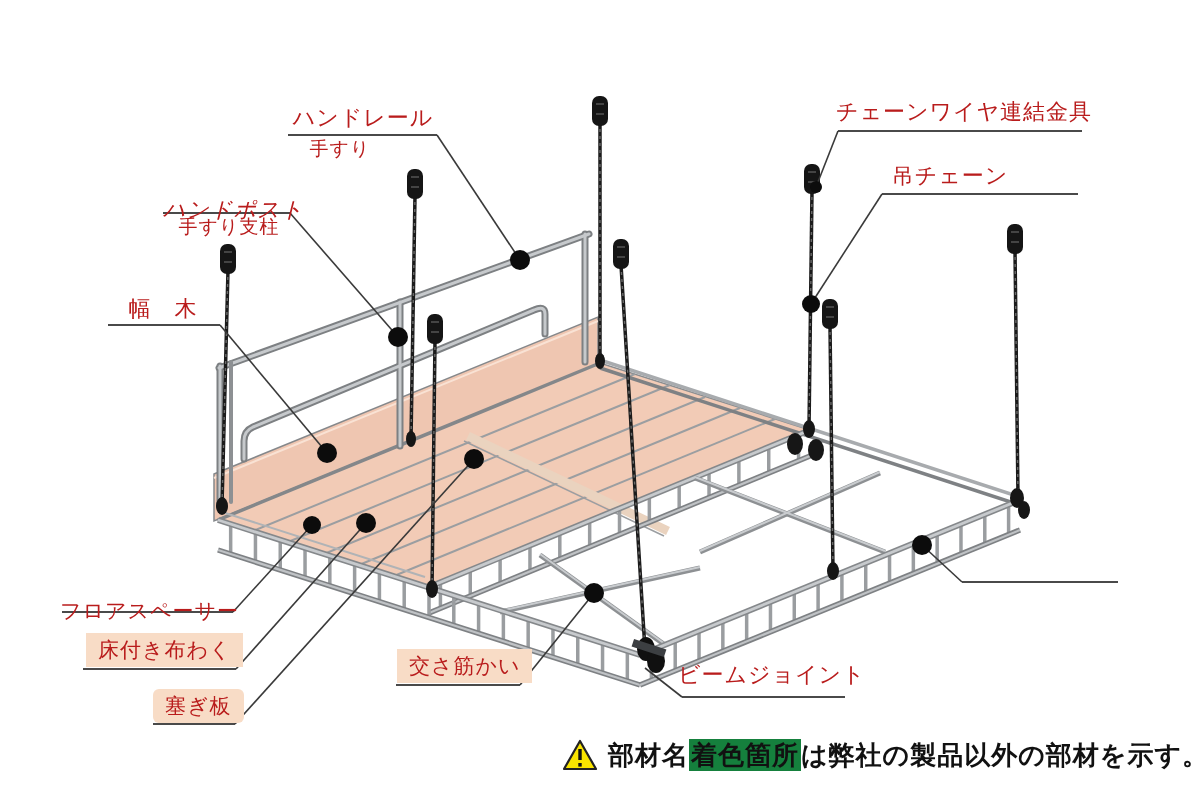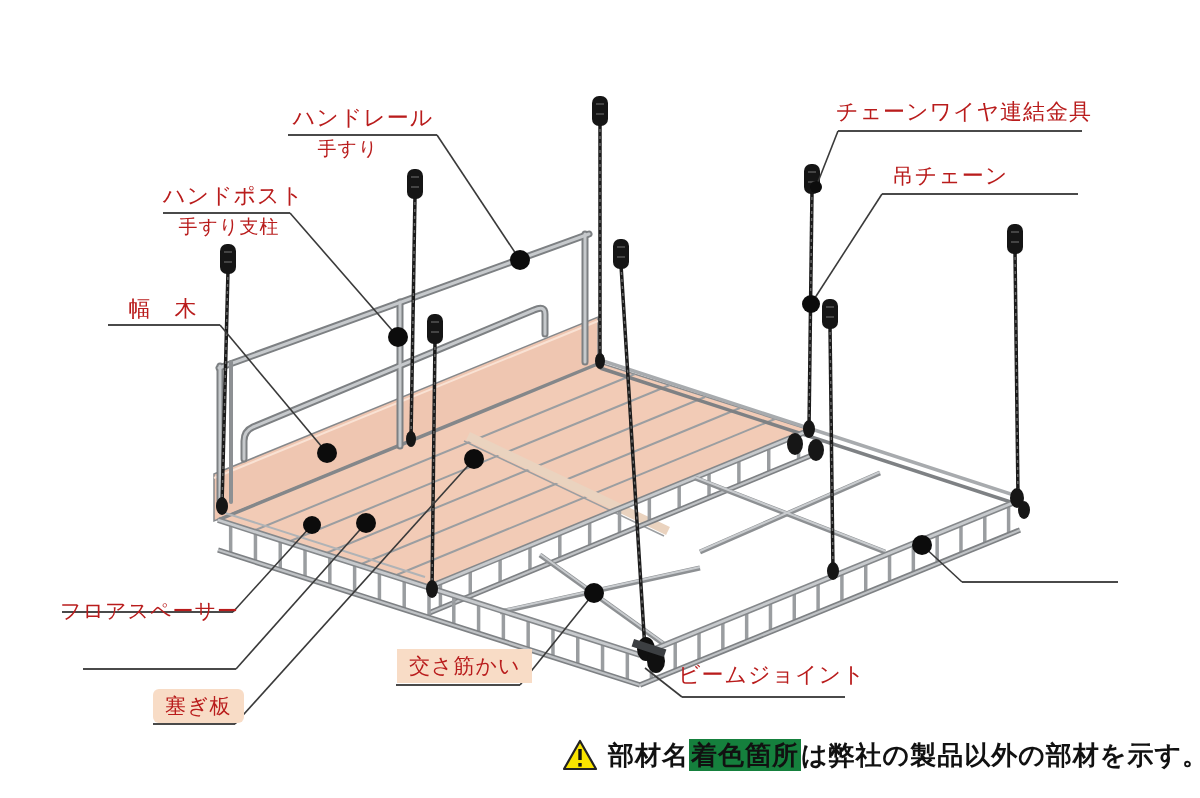--- a/index.html
+++ b/index.html
@@ -259,29 +259,30 @@
       <circle cx="366" cy="523" r="10"></circle>
       <circle cx="474" cy="459" r="10"></circle>
       <circle cx="594" cy="593" r="10"></circle>
       <circle cx="811" cy="304" r="9"></circle>
       <circle cx="922" cy="545" r="10"></circle>
       <circle cx="816" cy="187" r="6"></circle>
     </g>
   </svg>
 
   <div class="lbl center" style="left:288px;top:105px;width:150px;">ハンドレール</div>
-  <div class="lbl sub center" style="left:288px;top:138px;width:120px;text-align:center;">手すり</div>
-
-  <div class="lbl center" style="left:163px;top:183px;width:128px;">ハンドポスト</div>
+  <div class="lbl sub center" style="left:280px;top:138px;width:120px;text-align:center;">手すり</div>
+
+  <div class="lbl center" style="left:163px;top:197px;width:128px;font-style:italic;">ハンドポスト</div>
   <div class="lbl sub center" style="left:165px;top:216px;width:128px;text-align:center;">手すり支柱</div>
 
   <div class="lbl center" style="left:106px;top:296px;width:114px;">幅　木</div>
 
   <div class="lbl center" style="left:60px;top:599px;width:173px;font-size:21px;">フロアスペーサー</div>
 
+  <div class="lbl hl" style="left:86px;top:633px;">床付き布わく</div>
 
   <div class="lbl hl" style="left:153px;top:689px;border-radius:6px;">塞ぎ板</div>
 
   <div class="lbl hl" style="left:397px;top:649px;">交さ筋かい</div>
 
   <div class="lbl center" style="left:836px;top:99px;width:248px;">チェーンワイヤ連結金具</div>
 
   <div class="lbl center" style="left:850px;top:163px;width:200px;">吊チェーン</div>
 
 

